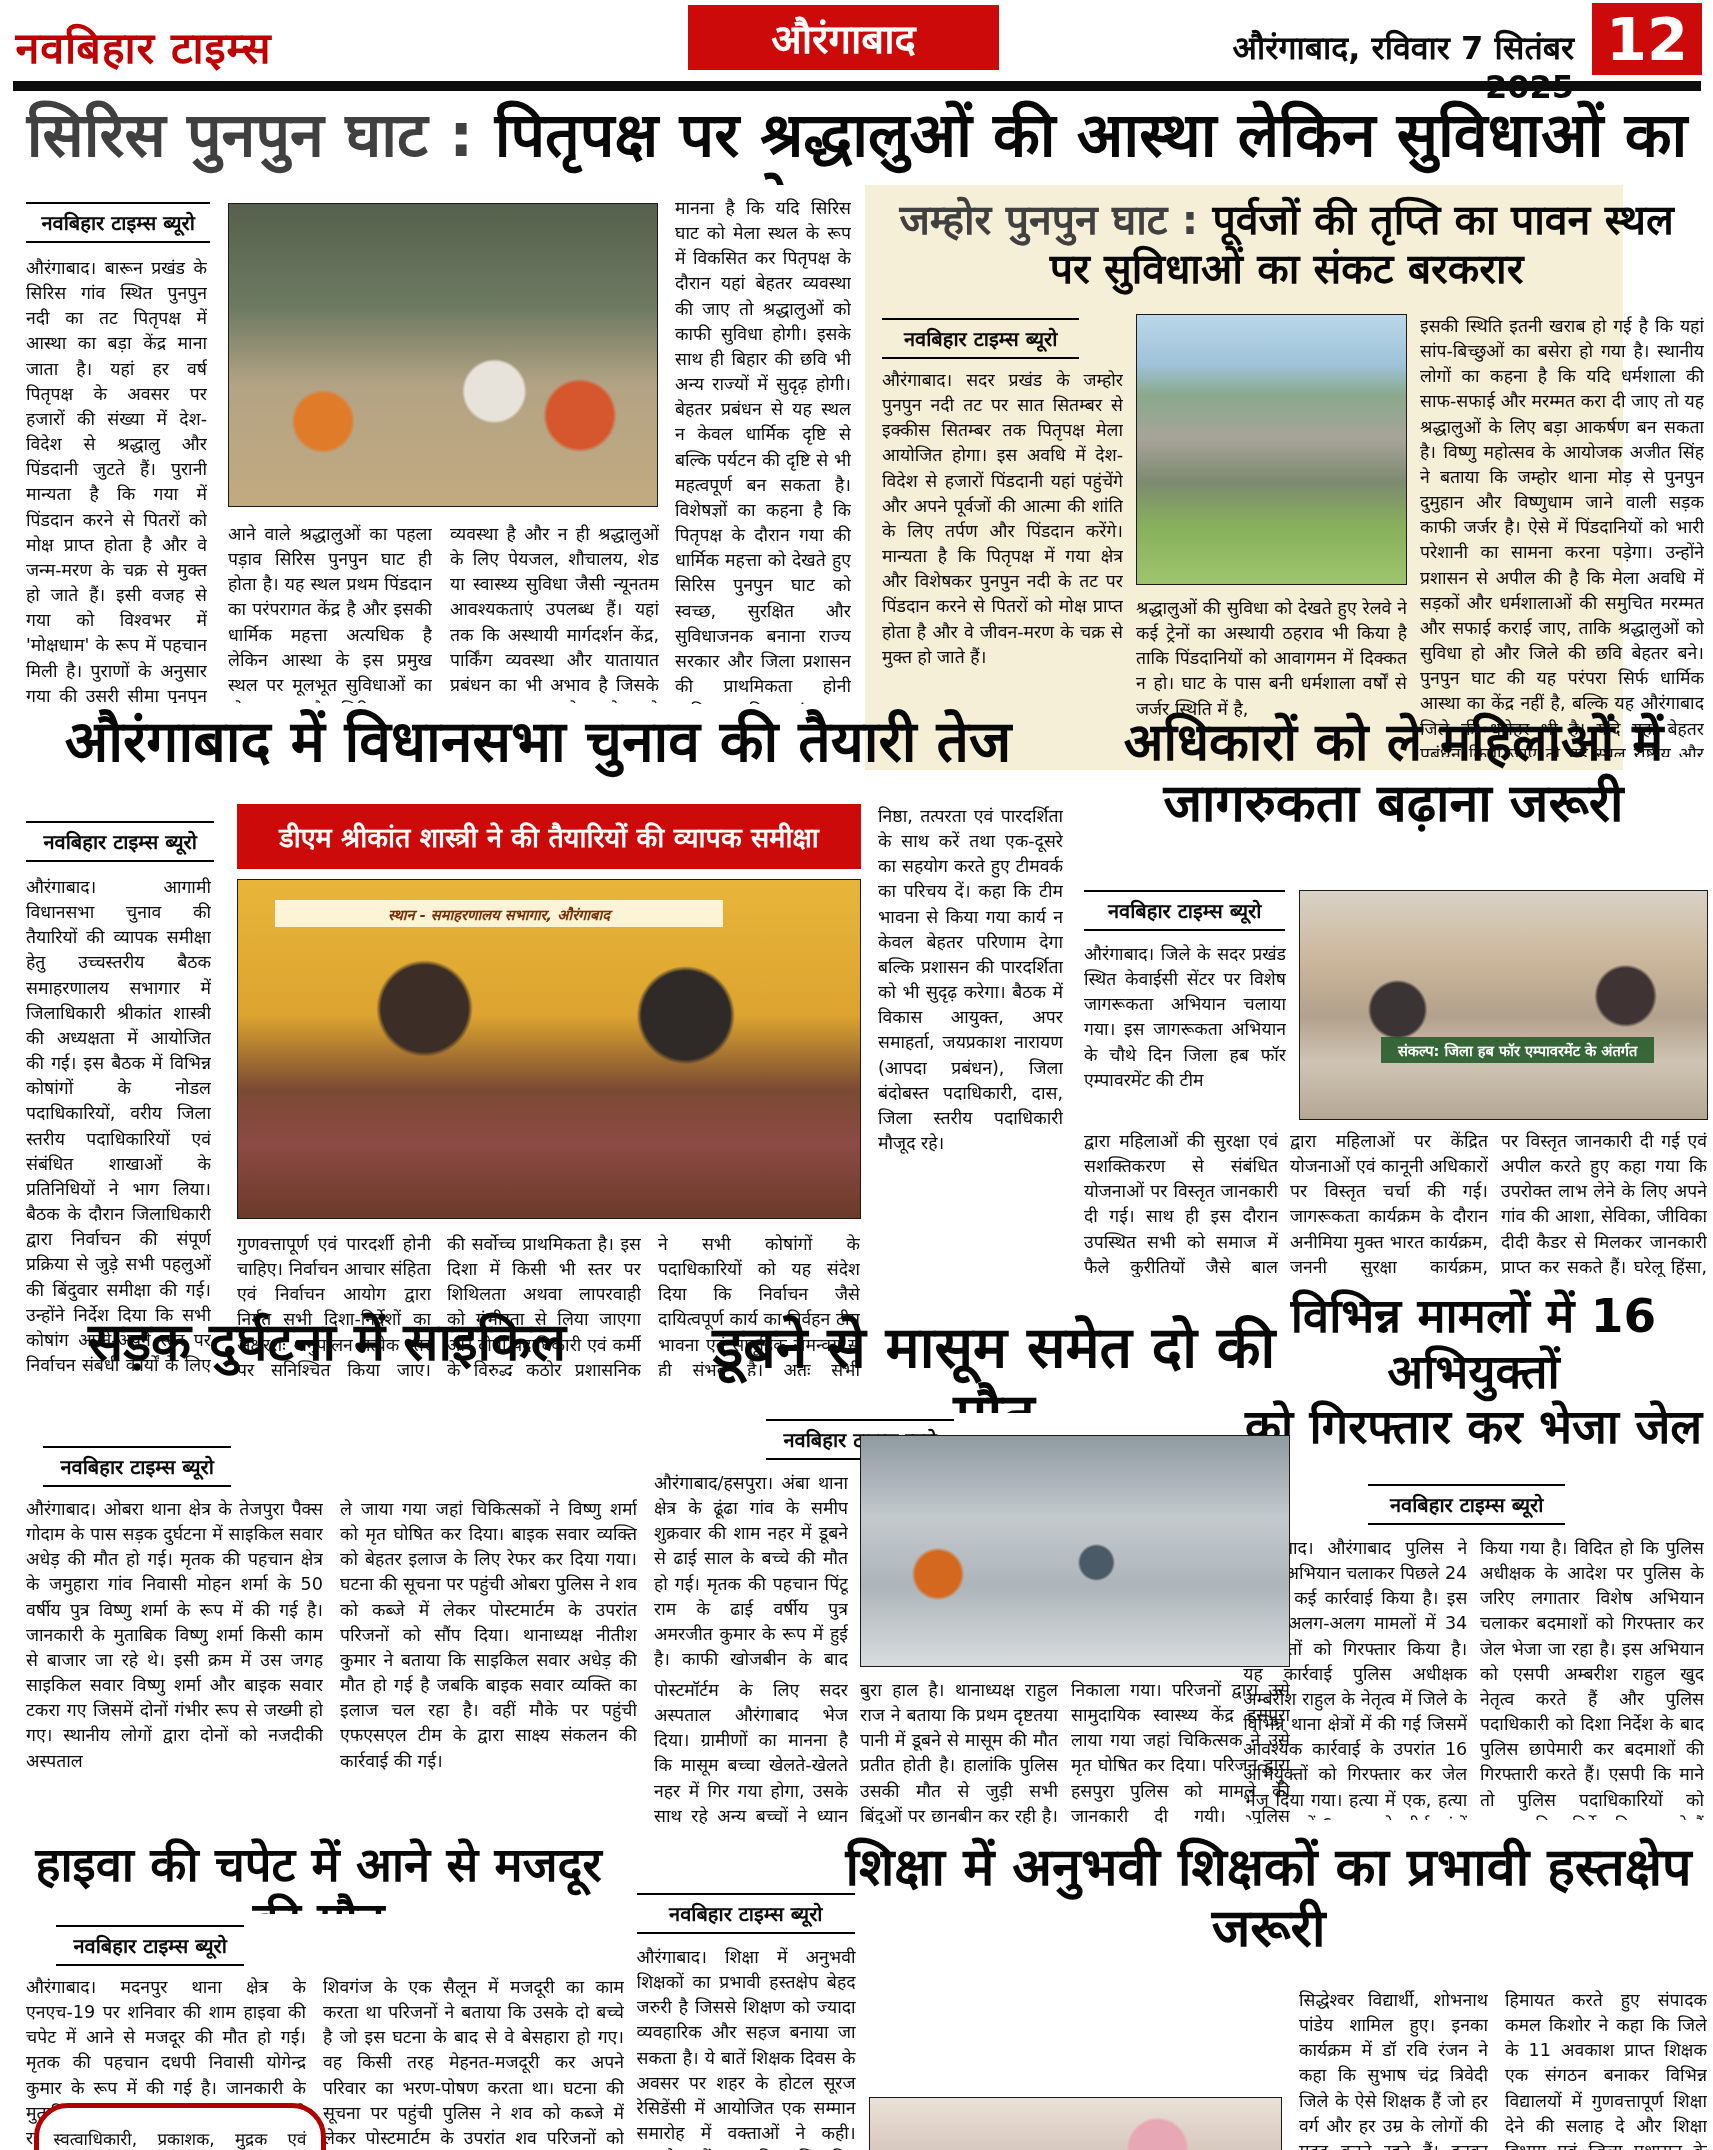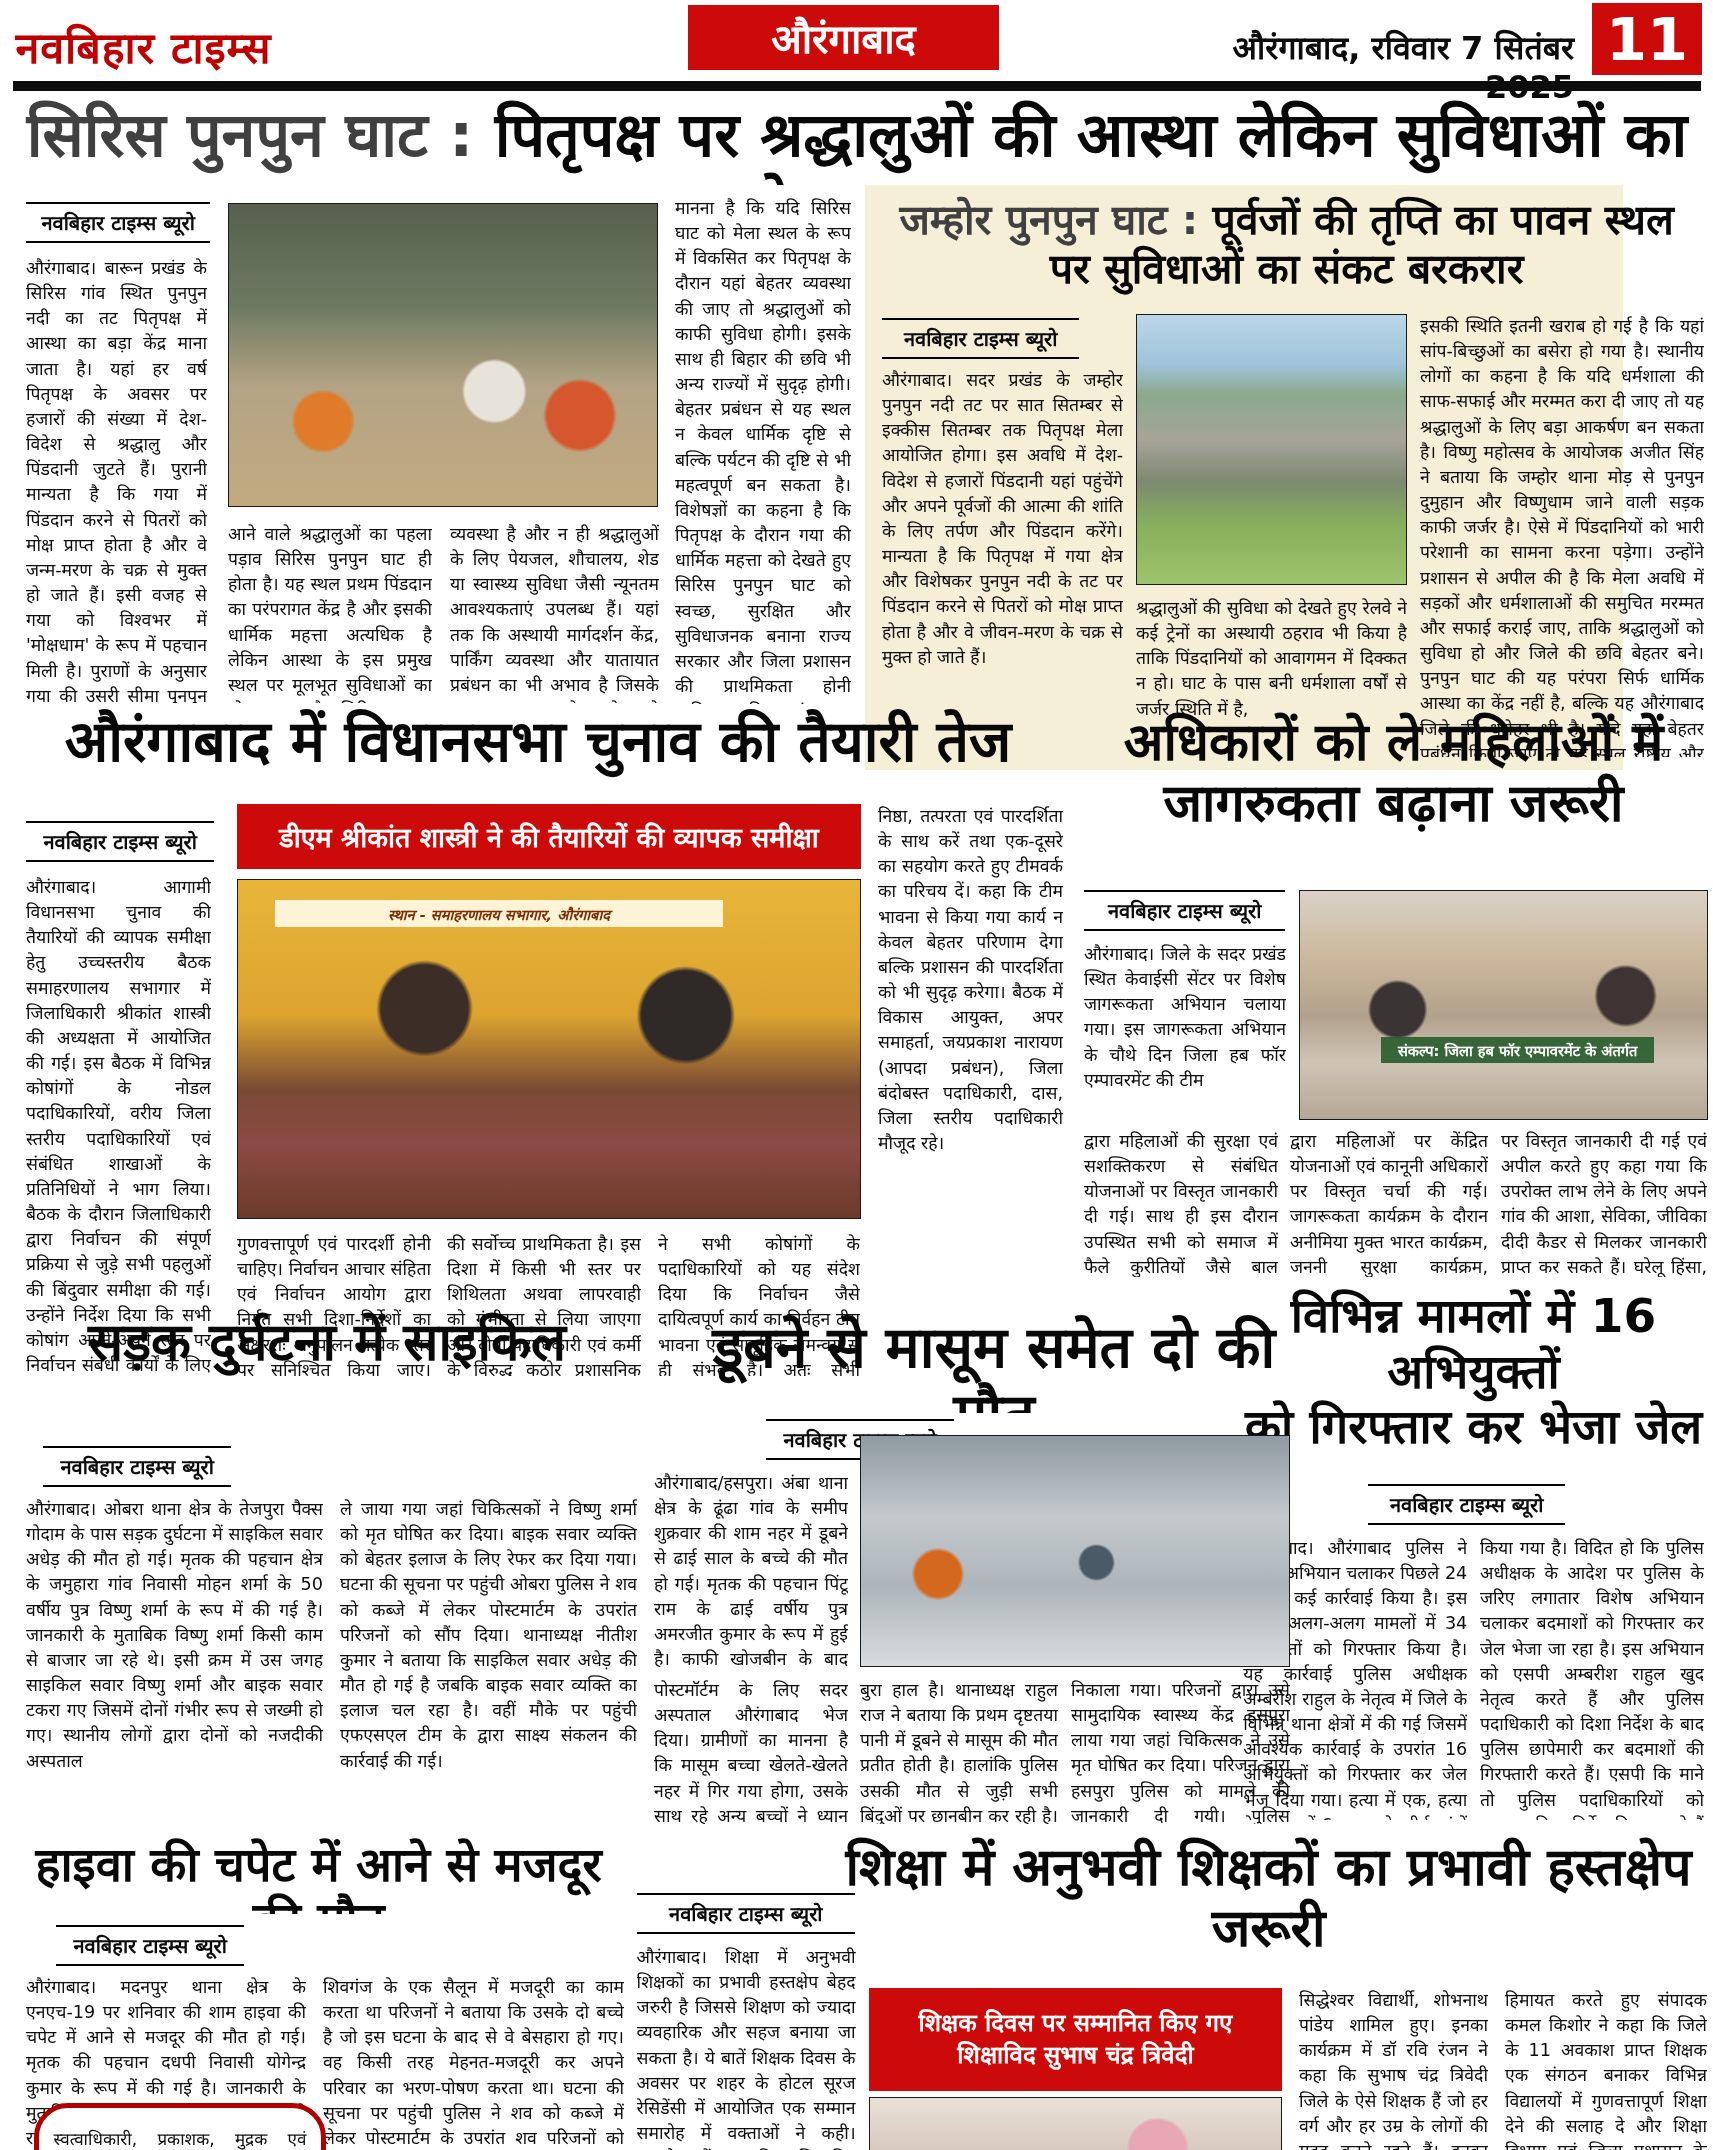--- a/index.html
+++ b/index.html
@@ -67,21 +67,21 @@
 <body>
 
 <div id="page">
 
   <div class="abs brand" style="left:15.5px;top:17px;">नवबिहार टाइम्स</div>
   <div class="abs edition-box" style="left:688px;top:5.2px;width:311px;height:65px;">
     <span>औरंगाबाद</span>
   </div>
   <div class="abs dateline" style="left:1161px;top:25px;width:413px;">औरंगाबाद, रविवार 7 सितंबर 2025</div>
   <div class="abs pagenum-box" style="left:1592px;top:3.4px;width:110px;height:72px;">
-    <span>11</span>
+    <span>12</span>
   </div>
   <div class="abs top-rule" style="left:13px;top:81px;width:1688px;height:9.5px;"></div>
 
   <div class="abs hl hl-1" style="left:13px;top:99px;width:1688px;height:86px;overflow:hidden;">
     <span class="red">सिरिस पुनपुन घाट :</span>
     <span>पितृपक्ष पर श्रद्धालुओं की आस्था लेकिन सुविधाओं का घोर अभाव</span>
   </div>
 
   <div class="abs" style="left:13px;top:196px;width:839px;height:512px;">
     <div class="abs byline" style="left:13px;top:6px;width:181px;">नवबिहार टाइम्स ब्यूरो</div>
@@ -167,21 +167,20 @@
     <div class="abs hl hl-5" style="left:8.6px;top:0px;width:594px;height:77px;overflow:hidden;">हाइवा की चपेट में आने से मजदूर की मौत</div>
     <div class="abs byline" style="left:43px;top:88px;width:185px;">नवबिहार टाइम्स ब्यूरो</div>
     <div class="abs coltext" style="left:13px;top:138px;width:280px;height:237px;">औरंगाबाद। मदनपुर थाना क्षेत्र के एनएच-19 पर शनिवार की शाम हाइवा की चपेट में आने से मजदूर की मौत हो गई। मृतक की पहचान दधपी निवासी योगेन्द्र कुमार के रूप में की गई है। जानकारी के मुताबिक योगेन्द्र किसी काम से साइकिल से रानीगंज जा रहा था तभी अनियंत्रित हाइवा ने कुचल दिया। घटना के बाद चालक हाइवा लेकर फरार हो गया। योगेन्द्र</div>
     <div class="abs coltext" style="left:310px;top:138px;width:301px;height:237px;">शिवगंज के एक सैलून में मजदूरी का काम करता था परिजनों ने बताया कि उसके दो बच्चे है जो इस घटना के बाद से वे बेसहारा हो गए। वह किसी तरह मेहनत-मजदूरी कर अपने परिवार का भरण-पोषण करता था। घटना की सूचना पर पहुंची पुलिस ने शव को कब्जे में लेकर पोस्टमार्टम के उपरांत शव परिजनों को सौंप दिया है। सीओ मो. अकबर हुसैन ने बताया कि सरकारी प्रावधान के तहत मृतक के परिजनों को चार लाख रूपये का मुआवजा दिया जायेगा। दधपी पंचायत मुखिया प्रतिनिधि सुरेन्द्र कुमार मेहता उर्फ टुन कुमार मेहता ने बताया कि योगेन्द्र अत्यंत गरीब था। परिजनों को सरकार की कल्याणकारी योजनाओं का लाभ दिलवाया जाएगा।</div>
   </div>
 
   <div class="abs" style="left:628px;top:1837px;width:1080px;height:430px;">
     <div class="abs hl hl-4" style="left:202px;top:0px;width:877px;height:142px;overflow:hidden;">शिक्षा में अनुभवी शिक्षकों का प्रभावी हस्तक्षेप जरूरी</div>
     <div class="abs byline" style="left:8.6px;top:56px;width:215px;">नवबिहार टाइम्स ब्यूरो</div>
     <div class="abs coltext" style="left:8.6px;top:108px;width:219px;height:323px;">औरंगाबाद। शिक्षा में अनुभवी शिक्षकों का प्रभावी हस्तक्षेप बेहद जरुरी है जिससे शिक्षण को ज्यादा व्यवहारिक और सहज बनाया जा सकता है। ये बातें शिक्षक दिवस के अवसर पर शहर के होटल सूरज रेसिडेंसी में आयोजित एक सम्मान समारोह में वक्ताओं ने कही। समारोह में सम्मानित शिक्षाविद सुभाष चंद्र त्रिवेदी को अंग वस्त्र, बुके देकर व माला पहना कर सम्मानित किया गया। कार्यक्रम की अध्यक्षता श्याम किशोर प्रसाद ने की। मुख्य अतिथियों के रूप में डॉ रवि रंजन, संपादक कमल किशोर, एसबीआई के मुख्य प्रबंधक रितेश कुमार,</div>
-    <div class="abs subhead-box" style="left:241px;top:151px;width:413px;height:103px;font-size:24px;line-height:1.3;">शिक्षक दिवस पर सम्मानित किए गए शिक्षाविद सुभाष चंद्र त्रिवेदी</div>
     <div class="abs photo ph-flowers" style="left:241px;top:260px;width:413px;height:170px;"></div>
     <div class="abs coltext" style="left:671px;top:151px;width:189px;height:280px;">सिद्धेश्वर विद्यार्थी, शोभनाथ पांडेय शामिल हुए। इनका कार्यक्रम में डॉ रवि रंजन ने कहा कि सुभाष चंद्र त्रिवेदी जिले के ऐसे शिक्षक हैं जो हर वर्ग और हर उम्र के लोगों की मदद करते रहते हैं। इनका मिलनसार व्यक्तित्व और समाजसेवा ही इनकी पहचान है। औरंगाबाद ही नहीं बल्कि अन्य जगह अपनी अच्छी छवि बनाए हुए हैं। शिक्षण में अनुभवी शिक्षकों के हस्तक्षेप की</div>
     <div class="abs coltext" style="left:877px;top:151px;width:202px;height:280px;">हिमायत करते हुए संपादक कमल किशोर ने कहा कि जिले के 11 अवकाश प्राप्त शिक्षक एक संगठन बनाकर विभिन्न विद्यालयों में गुणवत्तापूर्ण शिक्षा देने की सलाह दे और शिक्षा विभाग एवं जिला प्रशासन के साथ जुड़कर कार्य करें वहीं शैक्षणिक माहौल बनाने में सहयोग अभिभावकों को मिले। मौके पर भाजपा नेता अनिल कुमार सिंह, उपाध्यक्ष कुमार, राजन नेता सुबोध कुमार सिंह, डॉ चंद्रशेखर प्रसाद समेत कई लोग उपस्थित थे। संरक्षक रवीन्द्र कुमार सिंह, महेंद्र सिंह, अशोक कुमार सिंह ने भी अपने विचार रखे।</div>
   </div>
 
   <div class="abs imprint" style="left:34px;top:2103px;width:292px;height:510px;">
     <div class="imprint-para">स्वत्वाधिकारी, प्रकाशक, मुद्रक एवं संपादक कमल किशोर द्वारा भास्कर प्रिटिंग प्रेस (डी.बी.कॉर्प.लि.), उड़ान टोला, दानापुर कैंट, शिवाला रोड, खगौल, शाहपुर, पटना (बिहार) से मुद्रित एवं सत्येन्द्र नगर, औरंगाबाद (बिहार) से प्रकाशित।</div>
 
   </div>
 

